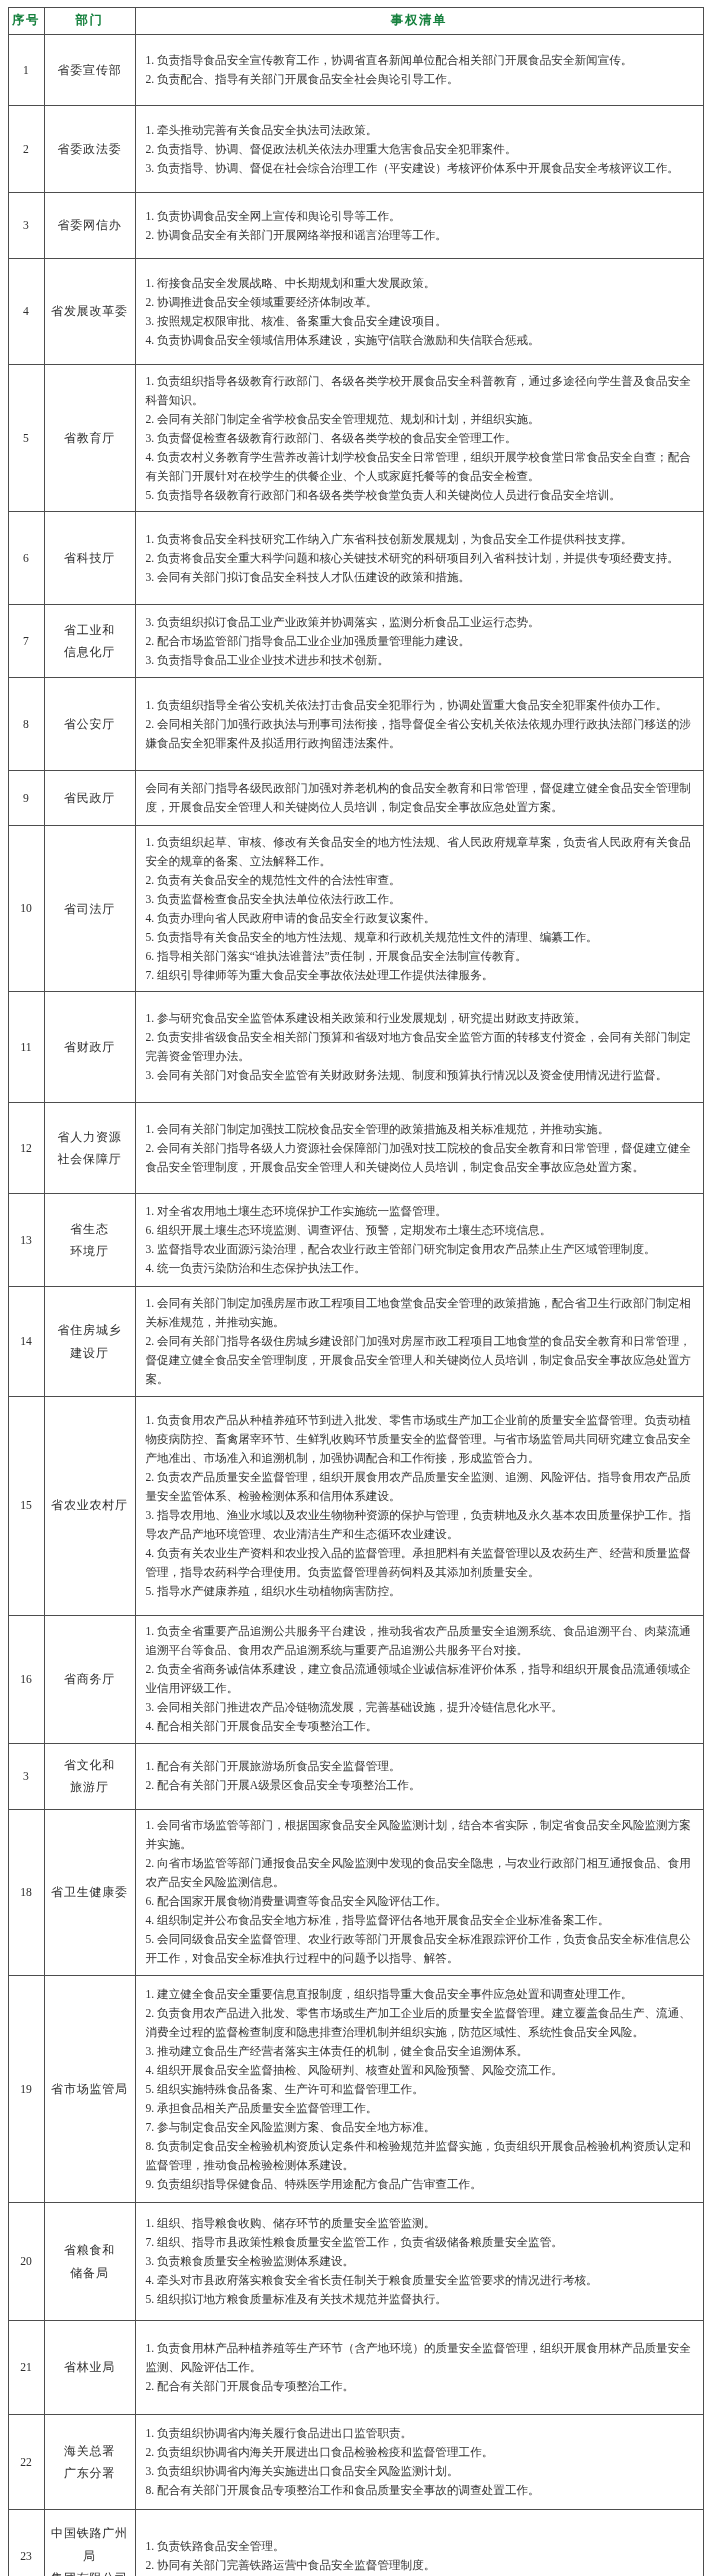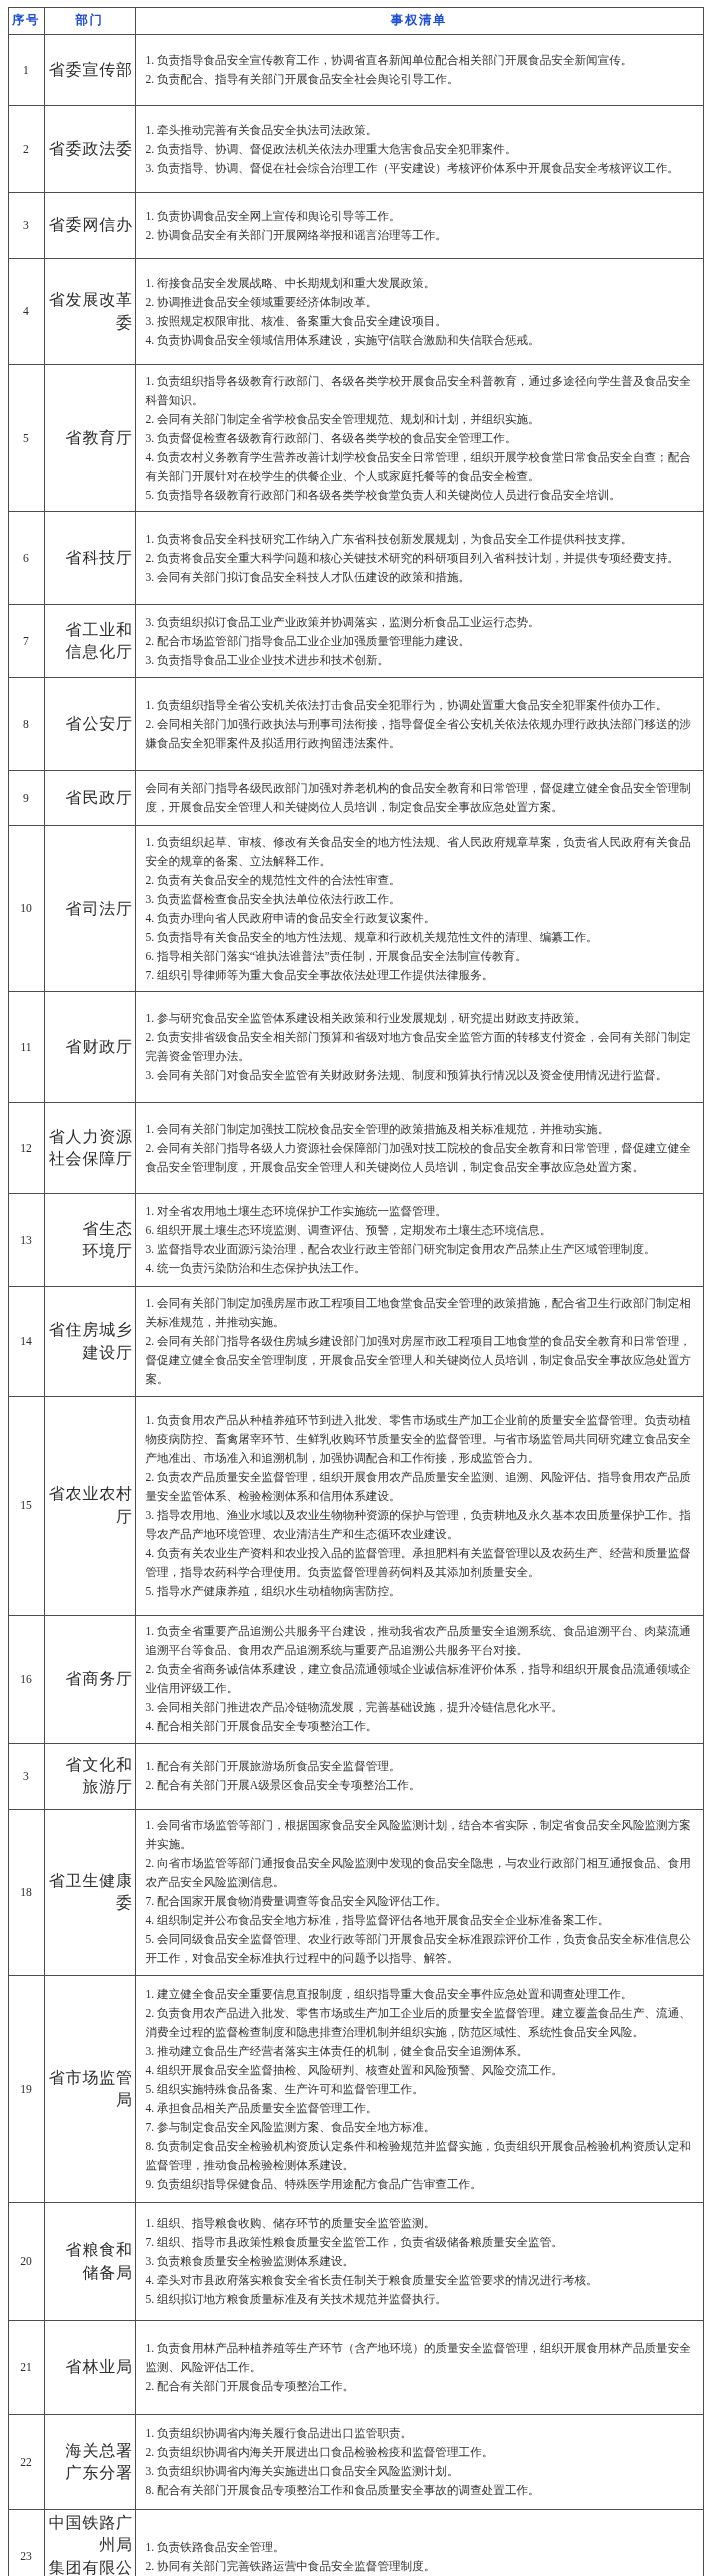--- a/index.html
+++ b/index.html
@@ -19,33 +19,33 @@
     vertical-align:middle;
     padding:0;
     overflow:hidden;
   }
   thead th{
     height:26.5px;
     font-size:12.4px;
     font-weight:bold;
     text-align:center;
     letter-spacing:1.7px;
-    color:#1d4ed8;
+    color:#15803d;
   }
   col.c-no{width:36px;}
   col.c-dept{width:91px;}
   col.c-duties{width:568px;}
   td.col-no{
     text-align:center;
     font-size:11.6px;
     color:#2d2d2d;
   }
   td.col-dept{
-    text-align:right;
-    font-size:16px;
+    text-align:center;
+    font-size:12px;
     line-height:22.4px;
     letter-spacing:0.8px;
     white-space:pre-line;
     color:#2d2d2d;
     padding:1.7px 1.7px;
   }
   td.col-duties{
     padding:6.6px 11.6px 6.6px 10px;
   }
   p.duty-item{
@@ -234,35 +234,35 @@
             <p class="duty-item">1. 配合有关部门开展旅游场所食品安全监督管理。</p>
             <p class="duty-item">2. 配合有关部门开展A级景区食品安全专项整治工作。</p>
           </td>
         </tr>
         <tr style="height: 158px;">
           <td class="col-no">18</td>
           <td class="col-dept">省卫生健康委</td>
           <td class="col-duties">
             <p class="duty-item">1. 会同省市场监管等部门，根据国家食品安全风险监测计划，结合本省实际，制定省食品安全风险监测方案并实施。</p>
             <p class="duty-item">2. 向省市场监管等部门通报食品安全风险监测中发现的食品安全隐患，与农业行政部门相互通报食品、食用农产品安全风险监测信息。</p>
-            <p class="duty-item">7. 配合国家开展食物消费量调查等食品安全风险评估工作。</p>
+            <p class="duty-item">6. 配合国家开展食物消费量调查等食品安全风险评估工作。</p>
             <p class="duty-item">4. 组织制定并公布食品安全地方标准，指导监督评估各地开展食品安全企业标准备案工作。</p>
             <p class="duty-item">5. 会同同级食品安全监督管理、农业行政等部门开展食品安全标准跟踪评价工作，负责食品安全标准信息公开工作，对食品安全标准执行过程中的问题予以指导、解答。</p>
           </td>
         </tr>
         <tr style="height: 227px;">
           <td class="col-no">19</td>
           <td class="col-dept">省市场监管局</td>
           <td class="col-duties">
             <p class="duty-item">1. 建立健全食品安全重要信息直报制度，组织指导重大食品安全事件应急处置和调查处理工作。</p>
             <p class="duty-item">2. 负责食用农产品进入批发、零售市场或生产加工企业后的质量安全监督管理。建立覆盖食品生产、流通、消费全过程的监督检查制度和隐患排查治理机制并组织实施，防范区域性、系统性食品安全风险。</p>
             <p class="duty-item">3. 推动建立食品生产经营者落实主体责任的机制，健全食品安全追溯体系。</p>
             <p class="duty-item">4. 组织开展食品安全监督抽检、风险研判、核查处置和风险预警、风险交流工作。</p>
             <p class="duty-item">5. 组织实施特殊食品备案、生产许可和监督管理工作。</p>
-            <p class="duty-item">4. 承担食品相关产品质量安全监督管理工作。</p>
+            <p class="duty-item">9. 承担食品相关产品质量安全监督管理工作。</p>
             <p class="duty-item">7. 参与制定食品安全风险监测方案、食品安全地方标准。</p>
             <p class="duty-item">8. 负责制定食品安全检验机构资质认定条件和检验规范并监督实施，负责组织开展食品检验机构资质认定和监督管理，推动食品检验检测体系建设。</p>
             <p class="duty-item">9. 负责组织指导保健食品、特殊医学用途配方食品广告审查工作。</p>
           </td>
         </tr>
         <tr style="height: 118px;">
           <td class="col-no">20</td>
           <td class="col-dept">省粮食和
 储备局</td>
           <td class="col-duties">

